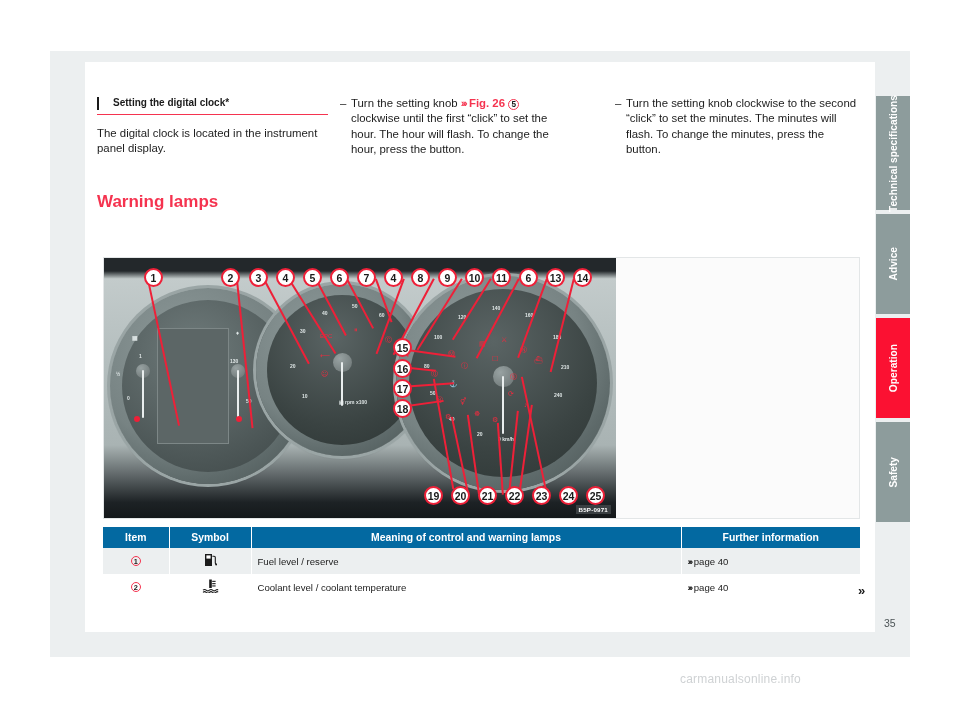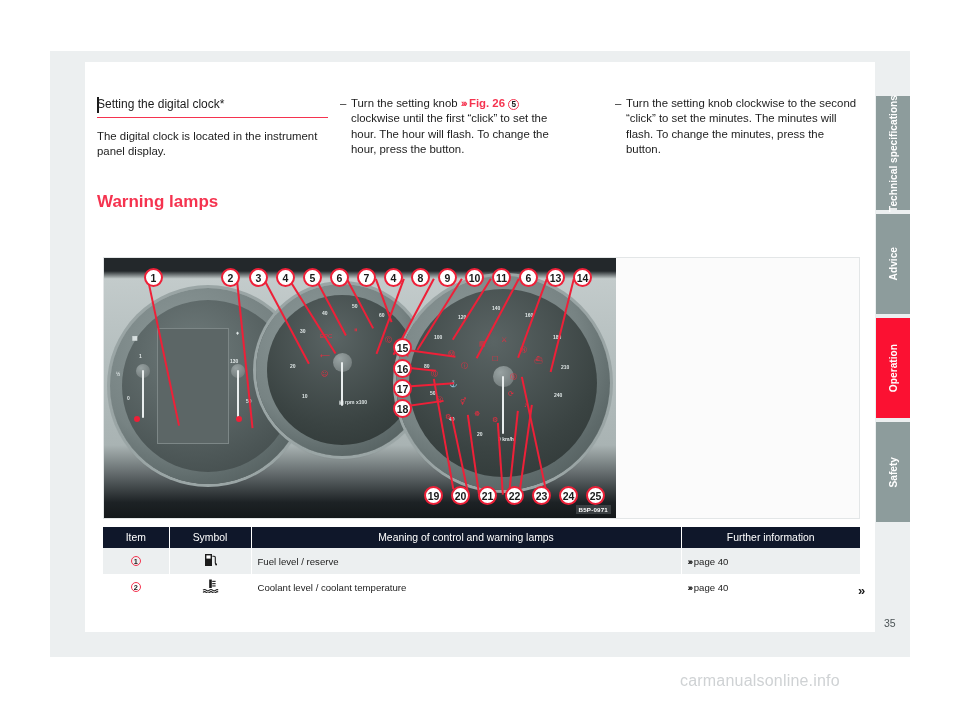--- a/index.html
+++ b/index.html
@@ -36,22 +36,22 @@
   }
 
   
   .col { position: absolute; top: 96px; font-size: 11.3px; color: #1b1b1b; line-height: 1.42; }
   .col1 { left: 97px; width: 231px; }
   .col2 { left: 340px; width: 231px; }
   .col3 { left: 615px; width: 245px; }
 
   .h3 {
     position: relative;
-    font-size: 12px; font-weight: normal; color: #1a1a1a;
-    padding: 0 0 4px 0;
+    font-size: 10px; font-weight: bold; color: #1a1a1a;
+    padding: 0 0 4px 16px;
     border-bottom: 1.6px solid #f5334f;
     margin-bottom: 11px;
   }
   .h3::before {
     content: ""; position: absolute; left: 0; top: 1px; bottom: 4px;
     width: 2.4px; background: #1a1a1a;
   }
   .body-p { font-size: 11.4px; line-height: 1.34; color: #1c1c1c; }
 
   .bullet { display: flex; font-size: 11.4px; line-height: 1.34; color:#1c1c1c; }
@@ -120,22 +120,22 @@
   .needle { position:absolute; width:2.4px; background:#e9eeee; border-radius:1px; transform-origin:50% 100%; }
   .hub { position:absolute; border-radius:50%; background: radial-gradient(circle at 35% 30%, #98a2a2, #697272); }
   .lcd { position:absolute; background:#5c6666; border:1px solid #7d8787; }
   .gtxt { position:absolute; color:#dfe6e6; font-size:6px; font-weight:bold; font-family:"Liberation Sans", sans-serif; }
   .gtxt.sm { font-size:5px; }
   .sym { position:absolute; color:#ef2b3f; font-size:7px; line-height:1; z-index:5; }
 
   
   .tbl { position: absolute; left: 103px; top: 527px; width: 757px; border-collapse: collapse; }
   .tbl th {
-    background: #0f172a; color: #ffffff;
-    font-size: 10.4px; font-weight: normal; padding: 5px 6px;
+    background: #0369a1; color: #ffffff;
+    font-size: 10.4px; font-weight: bold; padding: 5px 6px;
     border-right: 1.4px solid #ffffff; text-align: center;
   }
   .tbl th:last-child { border-right: none; }
   .tbl td {
     font-size: 9.6px; color: #1c1c1c; padding: 5px 6px;
     border-right: 1.4px solid #ffffff; vertical-align: middle;
   }
   .tbl td:last-child { border-right: none; }
   .tbl tr.odd td { background: #eceff0; }
   .tbl tr.even td { background: #ffffff; }
@@ -167,21 +167,21 @@
   .tab span { writing-mode: vertical-rl; transform: rotate(180deg); white-space: nowrap; }
   .tab.active { background: #fb1132; }
   .tab-1 { top: 96px; height: 114px; }
   .tab-2 { top: 214px; height: 100px; }
   .tab-3 { top: 318px; height: 100px; }
   .tab-4 { top: 422px; height: 100px; }
 
   
   .watermark {
     position: absolute; left: 680px; top: 672px;
-    font-size: 16px; color: #cfd2d4; letter-spacing: .2px;
+    font-size: 12px; color: #cfd2d4; letter-spacing: .2px;
     font-family: "Liberation Sans", sans-serif;
   }
 </style>
 </head>
 <body>
 
 <div id="root">
 
   <div class="reader-panel"></div>
   <div class="page-sheet"></div>

